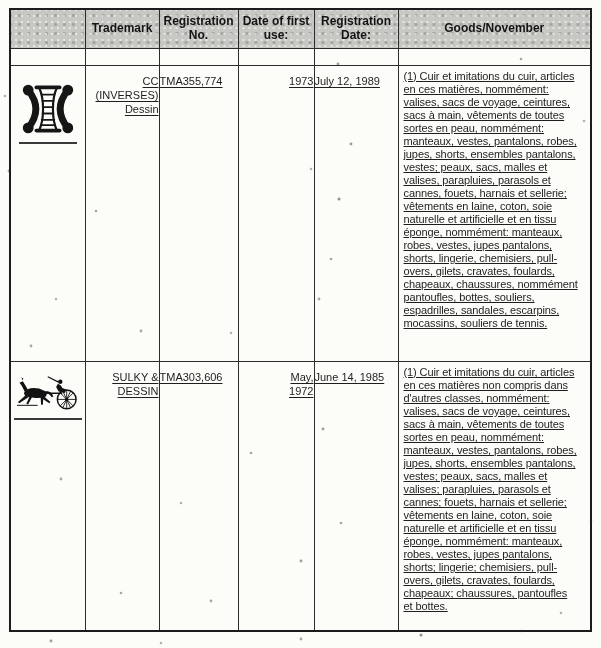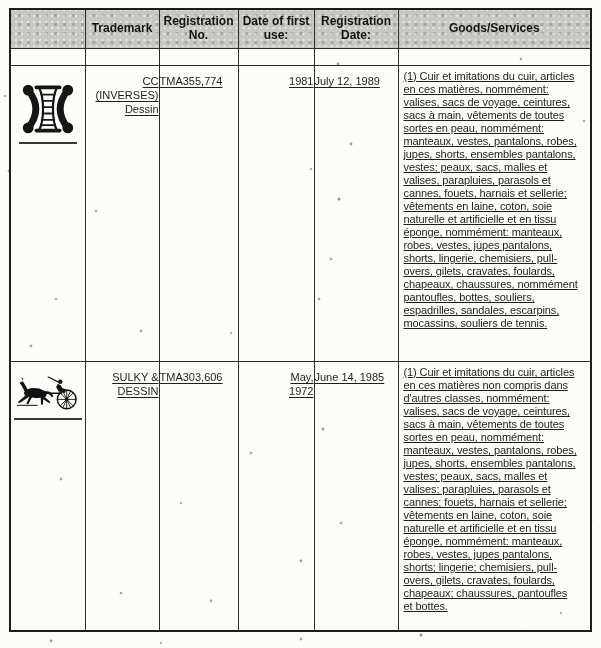--- a/index.html
+++ b/index.html
@@ -112,21 +112,21 @@
     <thead>
       <tr>
         <th><span class="pre"></span></th>
         <th><span class="pre">Trademark</span></th>
         <th><span class="pre">Registration
 No.</span></th>
         <th><span class="pre">Date of first
 use:</span></th>
         <th><span class="pre">Registration
 Date:</span></th>
-        <th><span class="pre">Goods/Services</span></th>
+        <th><span class="pre">Goods/November</span></th>
       </tr>
     </thead>
     <tbody>
       <tr class="spacer">
         <td></td>
           <td></td>
         <td></td>
           <td></td>
         <td></td>
           <td></td>
@@ -151,21 +151,21 @@
                 <path d="M40,6 C34,18 34,42 40,54" stroke-width="2.4"></path>
                 <path d="M23,14 H37 M24,21 H36 M25,28 H35 M24,35 H36 M23,42 H37 M22,48 H38" stroke-width="2"></path>
               </g>
             </svg>
           </span>
         </td>
         <td class="c pre">CC
 (INVERSES)
 Dessin</td>
         <td class="c">TMA355,774</td>
-        <td class="c pre">1981</td>
+        <td class="c pre">1973</td>
         <td class="c">July 12, 1989</td>
         <td class="goods">(1) Cuir et imitations du cuir, articles en ces matières, nommément: valises, sacs de voyage, ceintures, sacs à main, vêtements de toutes sortes en peau, nommément: manteaux, vestes, pantalons, robes, jupes, shorts, ensembles pantalons, vestes; peaux, sacs, malles et valises, parapluies, parasols et cannes, fouets, harnais et sellerie; vêtements en laine, coton, soie naturelle et artificielle et en tissu éponge, nommément: manteaux, robes, vestes, jupes pantalons, shorts, lingerie, chemisiers, pull-overs, gilets, cravates, foulards, chapeaux, chaussures, nommément pantoufles, bottes, souliers, espadrilles, sandales, escarpins, mocassins, souliers de tennis.</td>
       </tr>
 
       <tr class="r2">
         <td class="imgcell">
           <span class="mark-box sulky">
             <svg width="64" height="36" viewBox="0 0 130 72" aria-hidden="true">
               <g fill="#121212">
 

